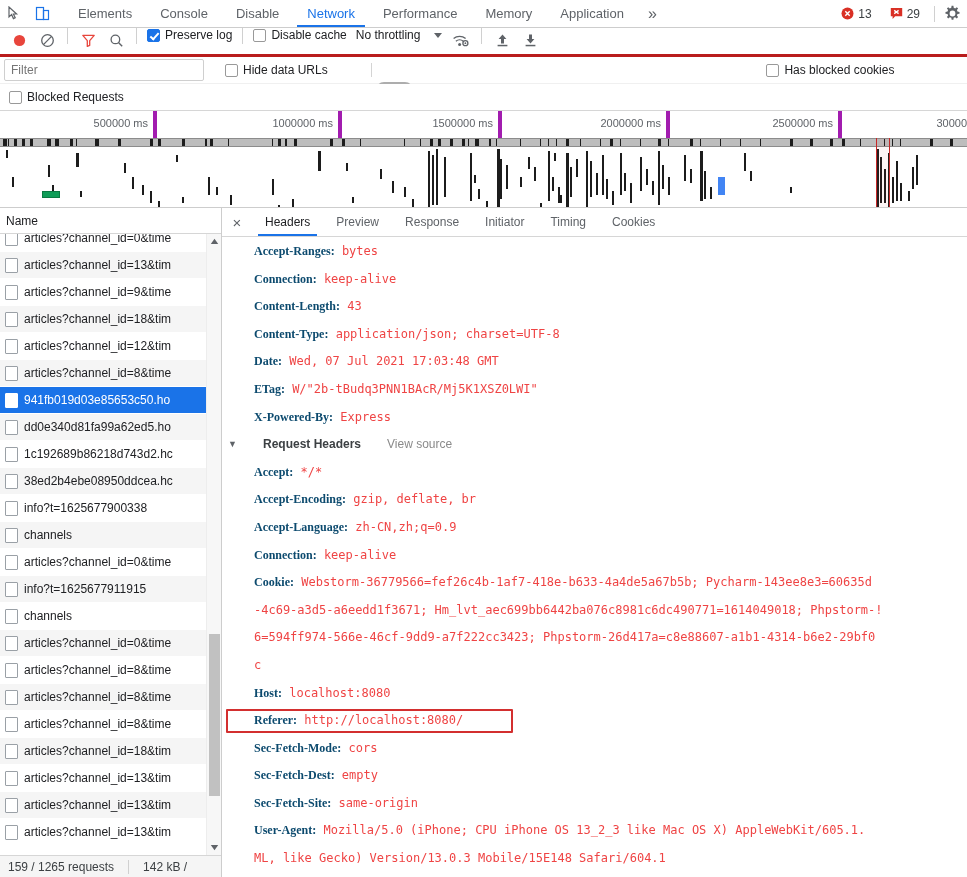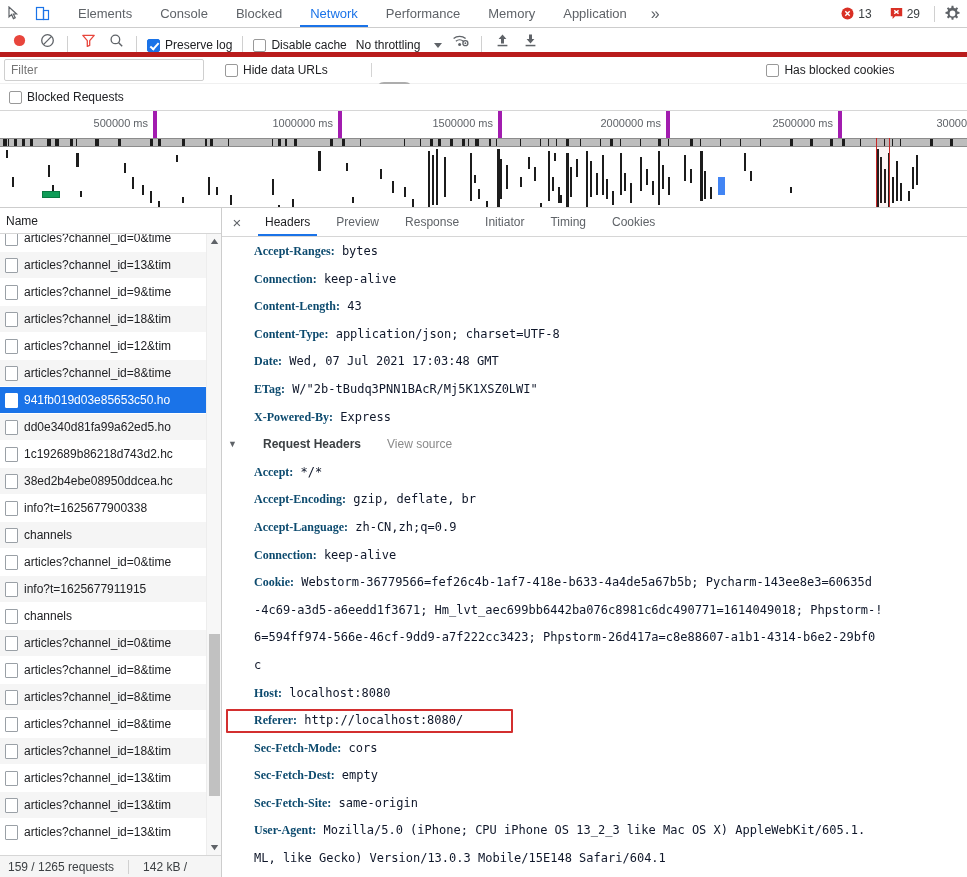--- a/index.html
+++ b/index.html
@@ -52,24 +52,24 @@
     font-size: 12px; color: #3c4043; cursor: pointer;
     border-radius: 2px;
   }
   .badge .cnt { color: #3c4043; }
   .divider-v { width: 1px; height: 16px; background: #d0d0d0; margin: 0 4px; align-self: center; }
   .gear-btn { width: 26px; display: flex; align-items: center; justify-content: center; cursor: pointer; }
 
   
   .net-toolbar {
     height: 29px; min-height: 29px;
-    display: flex; align-items: flex-end;
+    display: flex; align-items: flex-start;
     padding: 0 6px;
     background: #ffffff;
-    border-bottom: 5px solid #b91c1c;
+    border-bottom: 3px solid #b91c1c;
     gap: 2px;
   }
   .tool-btn { width: 26px; height: 24px; display: flex; align-items: center; justify-content: center; cursor: pointer; }
   .sep { width: 1px; height: 16px; background: #d0d0d0; margin: 0 5px; }
   .chk-wrap { display: flex; align-items: center; gap: 5px; cursor: pointer; font-size: 12px; color: #202124; white-space: nowrap; padding: 0 3px; }
   .cb {
     width: 13px; height: 13px; border: 1px solid #999; background: #fff;
     border-radius: 2px; display: inline-block; position: relative; flex: none;
   }
   .cb.checked { background: #1a73e8; border-color: #1a73e8; }
@@ -191,21 +191,21 @@
     content: ""; position: absolute; left: 6px; right: 6px; bottom: 0; height: 2px; background: #1a73e8;
   }
   .hdr-scroll { flex: 1; overflow: hidden; position: relative; padding-top: 1px; }
   .hdr-line {
     font-family: "DejaVu Sans Mono", monospace;
     font-size: 12px; line-height: 27.6px; color: #202124;
     padding-left: 18px; white-space: pre; overflow: hidden;
   }
   .hdr-line.ind { padding-left: 32px; }
   .hdr-line .k { font-family: Liberation Serif, serif; font-weight: bold; color: #0c4a6e; }
-  .hdr-line .v { color: #0f172a; }
+  .hdr-line .v { color: #ef4444; }
   .sec-title {
     display: flex; align-items: center; gap: 26px;
     font-family: "Liberation Sans", sans-serif; font-size: 12px;
     line-height: 27.6px; padding-left: 6px; cursor: pointer;
   }
   .sec-title .tw { color: #5f6368; font-size: 9px; width: 9px; }
   .sec-title .nm { font-weight: bold; color: #3c4043; }
   .sec-title .vs { color: #8a8a8a; font-weight: normal; }
   .hl-box { position: absolute; border: 2px solid #d32f2f; border-radius: 1px; pointer-events: none; }
 </style>
@@ -228,21 +228,21 @@
     </div>
 
     <div class="main-tabs">
       <div class="main-tab">
           <span>Elements</span>
         </div>
       <div class="main-tab">
           <span>Console</span>
         </div>
       <div class="main-tab">
-          <span>Blocked</span>
+          <span>Disable</span>
         </div>
       <div class="main-tab active">
           <span>Network</span>
         </div>
       <div class="main-tab">
           <span>Performance</span>
         </div>
       <div class="main-tab">
           <span>Memory</span>
         </div>

